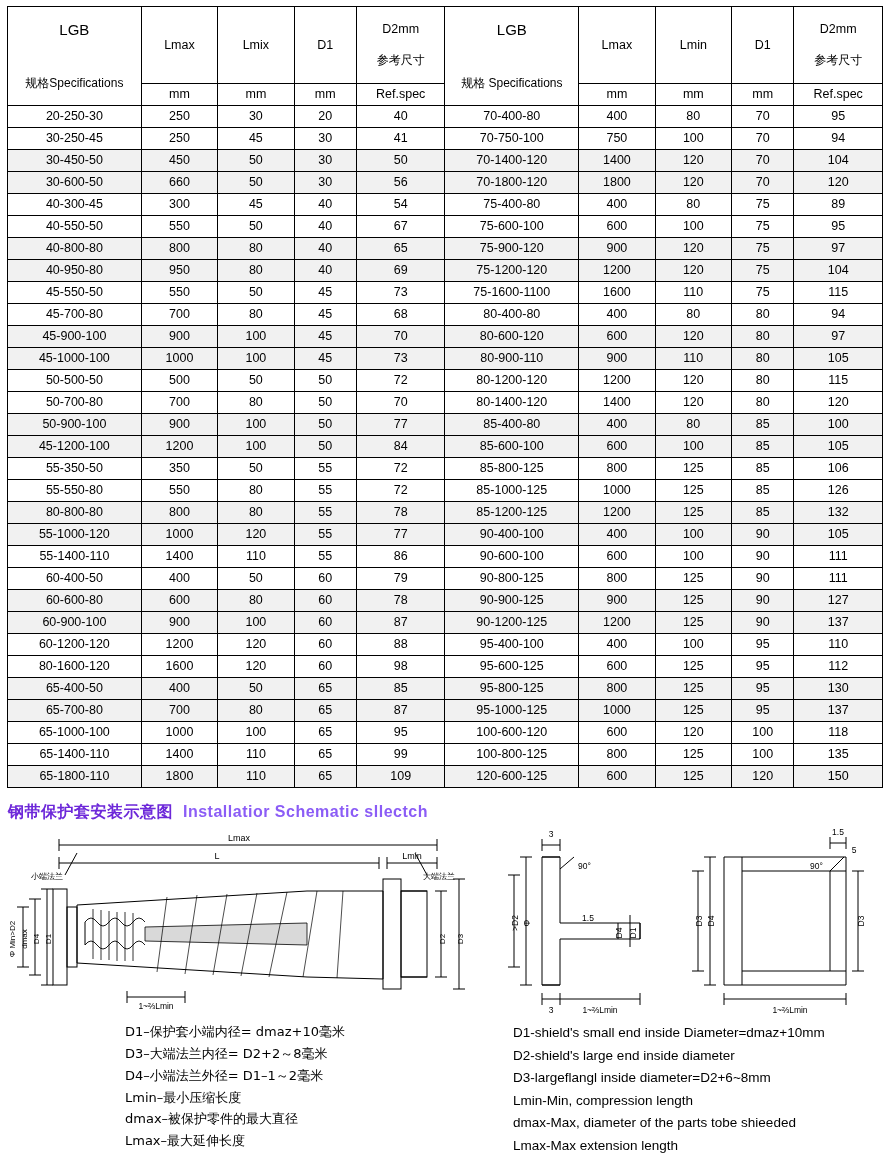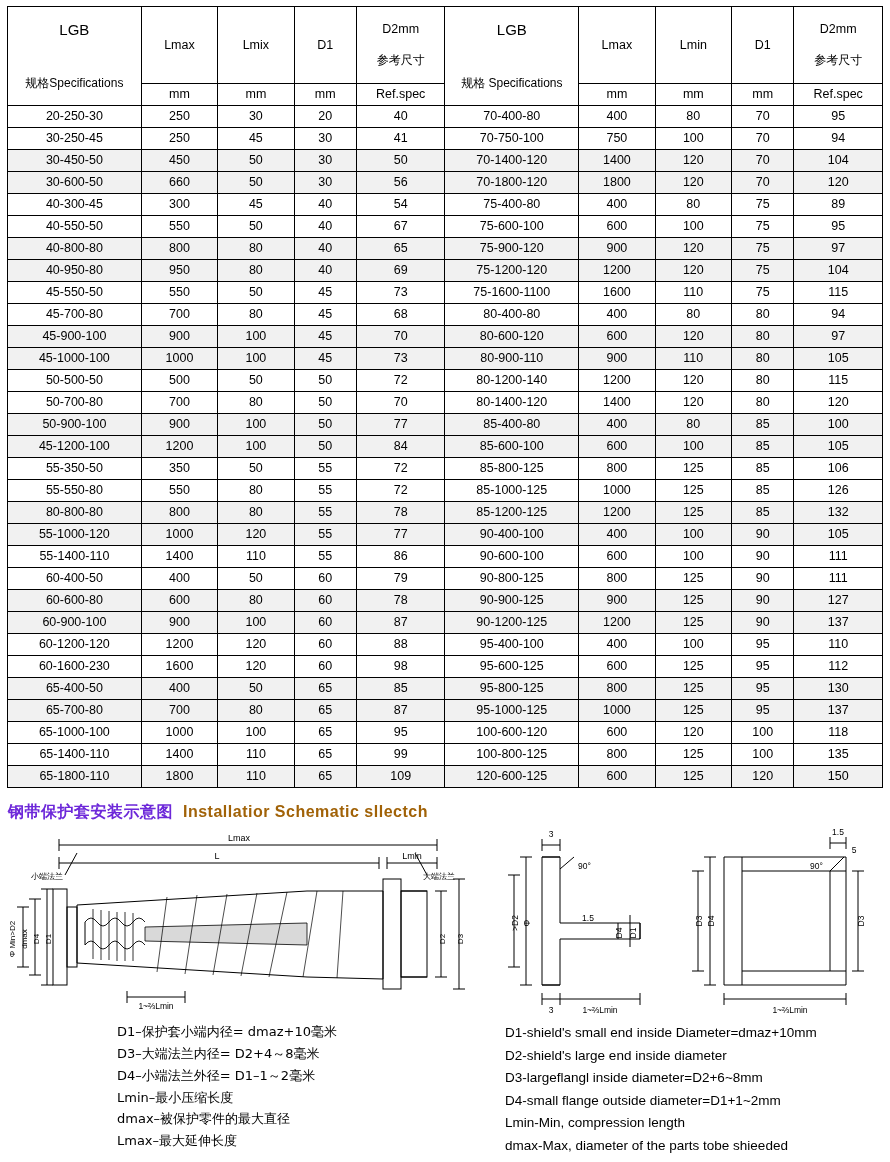--- a/index.html
+++ b/index.html
@@ -43,41 +43,41 @@
   .pair-bot td{border-top:0;}
 
   
   .sect-title{
     margin:14px 0 4px 8px;
     font-size:16px;
     font-weight:bold;
     letter-spacing:.5px;
   }
   .sect-title .cn{color:#6d28d9;}
-  .sect-title .en{color:#a16207;font-weight:bold;margin-left:10px;}
+  .sect-title .en{color:#8b5cf6;font-weight:bold;margin-left:10px;}
 
   
   .diagram-wrap{
     width:876px;margin:0 auto;
     display:flex;align-items:flex-start;justify-content:space-between;
   }
   .d-left{width:480px;}
   .d-mid{width:185px;}
   .d-right{width:205px;}
 
   
   .legend{
     width:876px;margin:6px auto 0 auto;
     display:flex;
   }
   .legend .col{flex:1;}
   .legend .col.cn{padding-left:110px;}
   .legend .col.en{padding-left:10px;}
   .legend p{
-    margin:0 0 3px 0;
+    margin:0 0 3px 8px;
     font-size:13.5px;
     line-height:1.45;
     white-space:nowrap;
   }
   .legend .col.cn p{font-family:"DejaVu Sans", sans-serif;font-size:13px;}
   svg{display:block;}
   text{font-family:"Liberation Sans", sans-serif;}
 </style>
 </head>
 <body>
@@ -282,21 +282,21 @@
           <td class="">110</td>
           <td class="">80</td>
           <td class="">105</td>
         </tr>
         <tr class="r pair-top">
           <td>50-500-50</td>
           <td>500</td>
           <td>50</td>
           <td>50</td>
           <td>72</td>
-          <td class="sep-col">80-1200-140</td>
+          <td class="sep-col">80-1200-120</td>
           <td class="">1200</td>
           <td class="">120</td>
           <td class="">80</td>
           <td class="">115</td>
         </tr>
         <tr class="r pair-bot">
           <td>50-700-80</td>
           <td>700</td>
           <td>80</td>
           <td>50</td>
@@ -433,21 +433,21 @@
           <td>120</td>
           <td>60</td>
           <td>88</td>
           <td class="sep-col">95-400-100</td>
           <td class="">400</td>
           <td class="">100</td>
           <td class="">95</td>
           <td class="">110</td>
         </tr>
         <tr class="r pair-bot">
-          <td>60-1600-230</td>
+          <td>80-1600-120</td>
           <td>1600</td>
           <td>120</td>
           <td>60</td>
           <td>98</td>
           <td class="sep-col">95-600-125</td>
           <td class="">600</td>
           <td class="">125</td>
           <td class="">95</td>
           <td class="">112</td>
         </tr>
@@ -677,30 +677,29 @@
           <text x="132" y="42">90°</text>
           <text x="112" y="186" text-anchor="middle">1~⅔Lmin</text>
         </g>
       </svg>
     </div>
   </div>
 
   <div class="legend">
     <div class="col cn" id="legend-cn">
         <p>D1–保护套小端内径= dmaz+10毫米</p>
-        <p>D3–大端法兰内径= D2+4～8毫米</p>
+        <p>D3–大端法兰内径= D2+2～8毫米</p>
         <p>D4–小端法兰外径= D1–1～2毫米</p>
         <p>Lmin–最小压缩长度</p>
         <p>dmax–被保护零件的最大直径</p>
         <p>Lmax–最大延伸长度</p>
       </div>
     <div class="col en" id="legend-en">
         <p>D1-shield's small end inside Diameter=dmaz+10mm</p>
         <p>D2-shield's large end inside diameter</p>
         <p>D3-largeflangl inside diameter=D2+6~8mm</p>
-        <p>D4-small flange outside diameter=D1+1~2mm</p>
         <p>Lmin-Min, compression length</p>
         <p>dmax-Max, diameter of the parts tobe shieeded</p>
         <p>Lmax-Max extension length</p>
       </div>
   </div>
 
 </div>
 
 </body></html>

